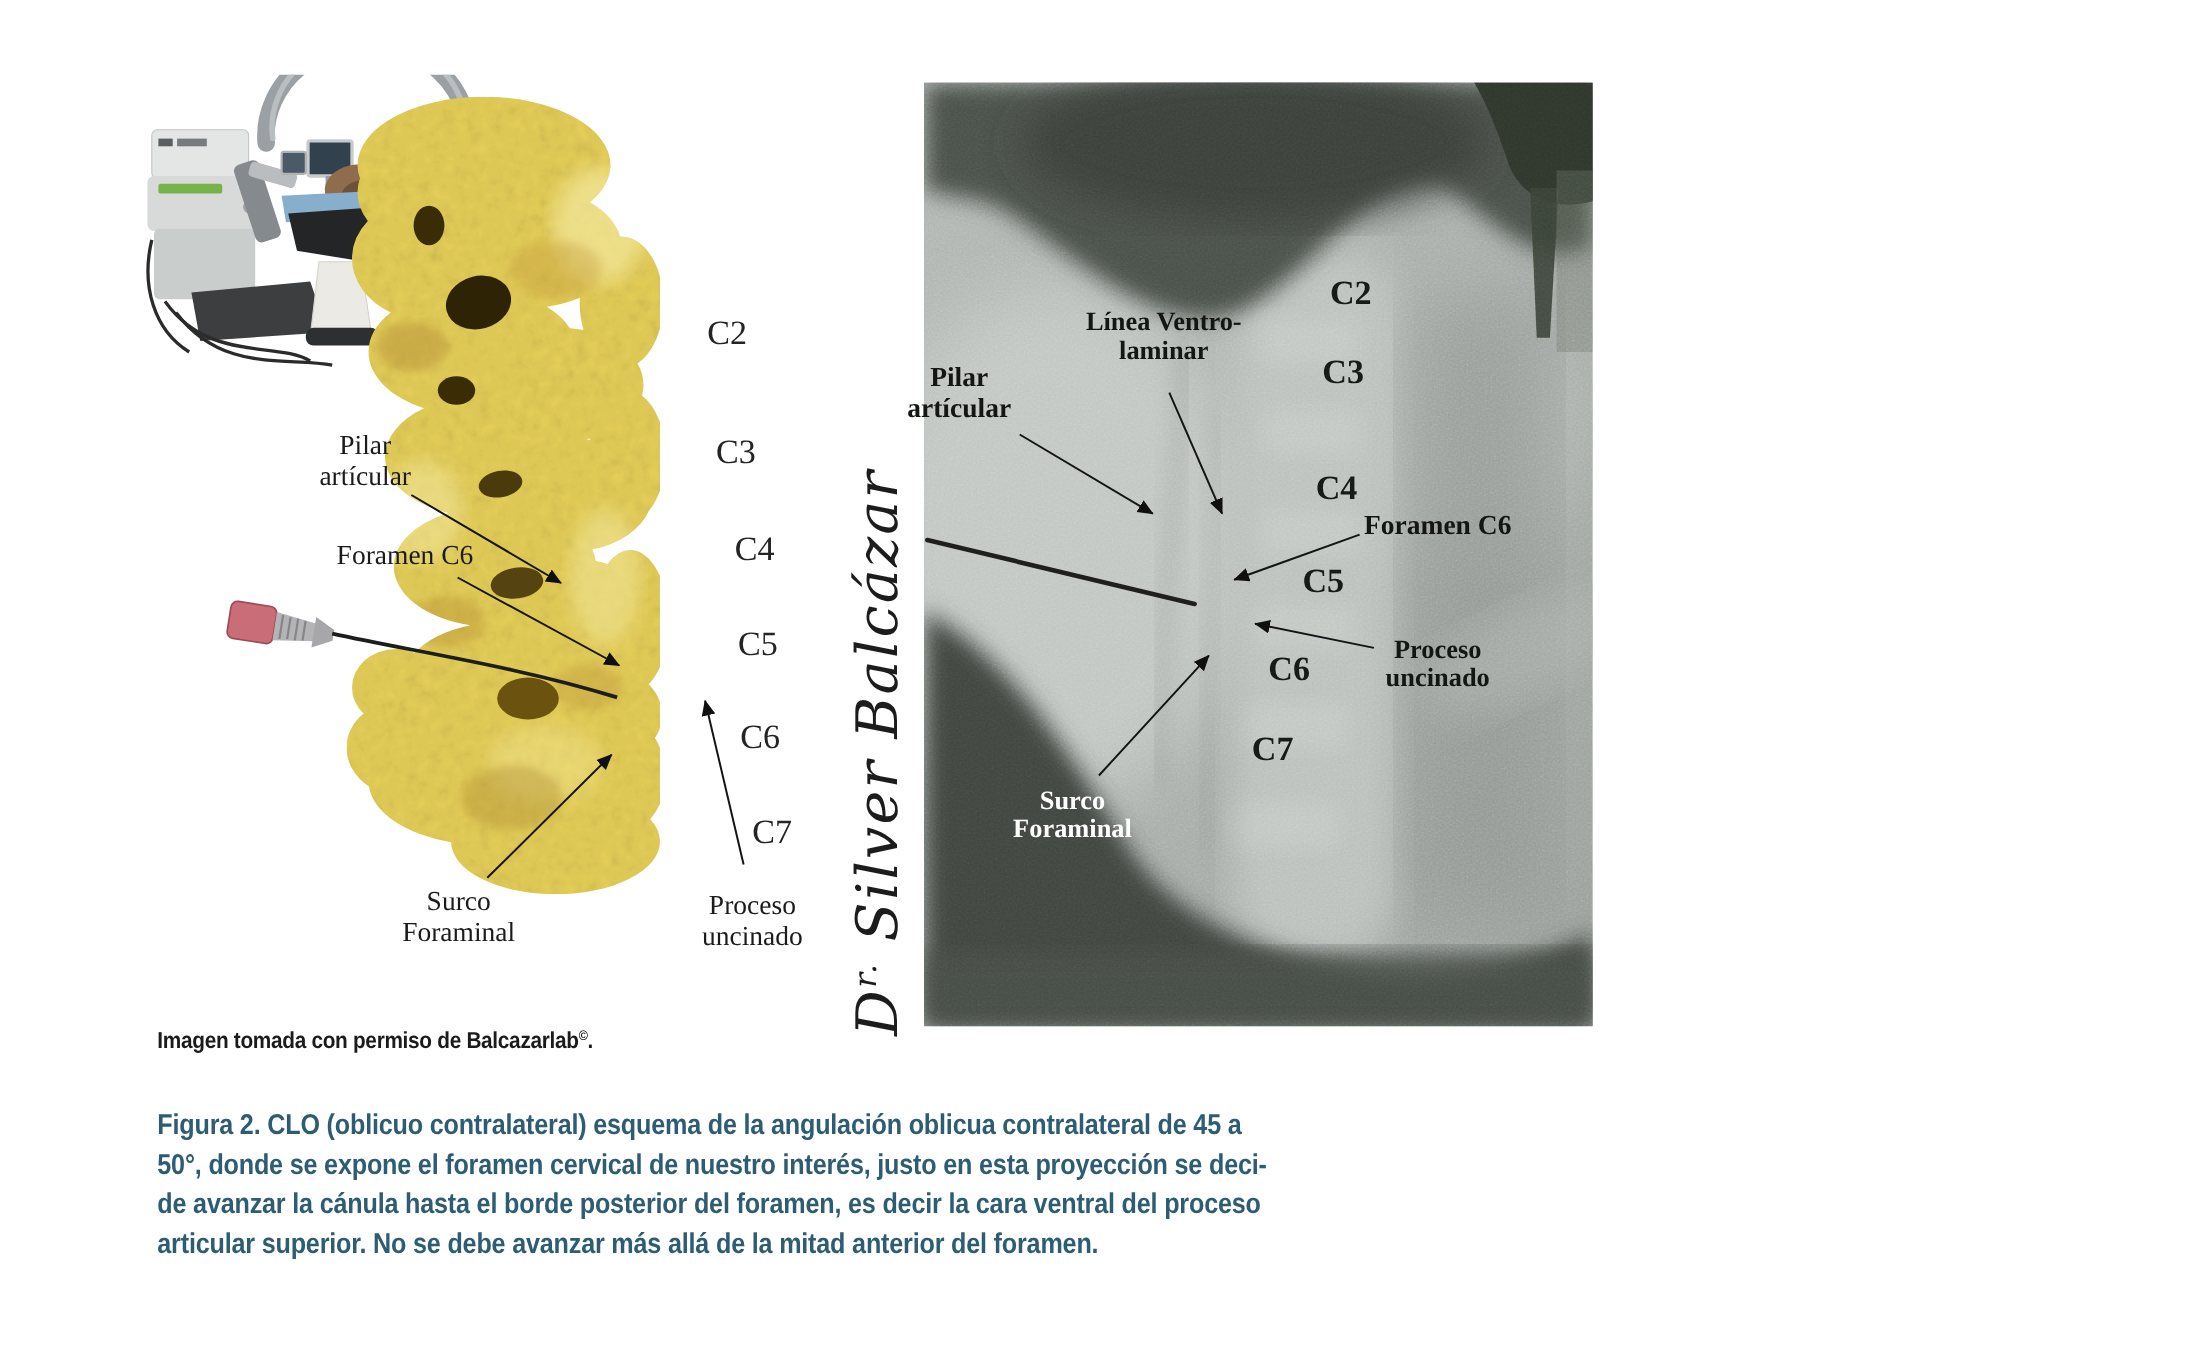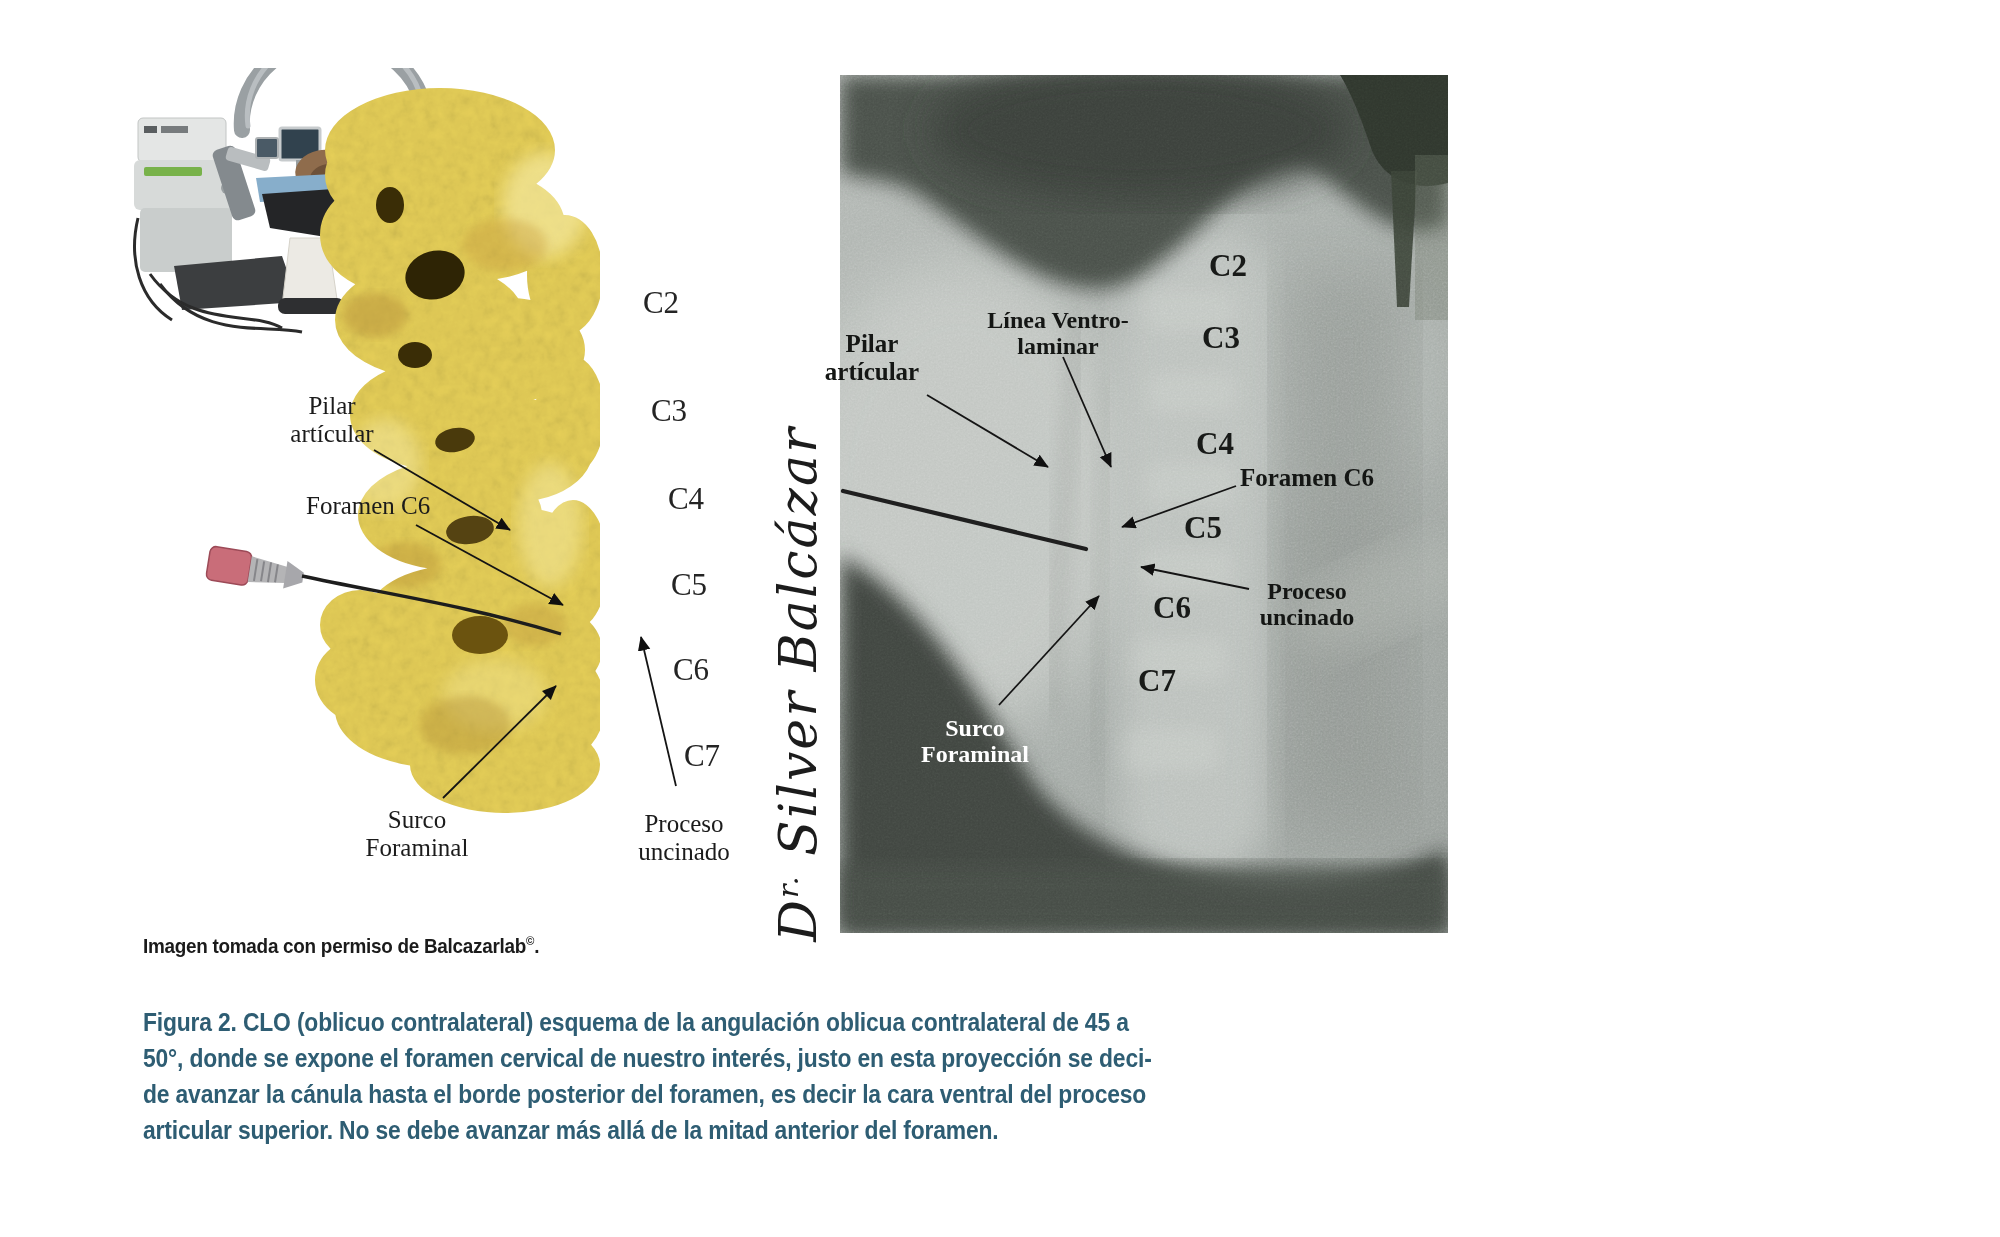--- a/index.html
+++ b/index.html
@@ -220,21 +220,21 @@
   <div class="anno left-align" style="left:306px;top:492px;font-size:25px">Foramen C6</div>
   <div class="anno" style="left:417px;top:806px;width:130px;font-size:25px">Surco Foraminal</div>
   <div class="anno" style="left:684px;top:810px;width:120px;font-size:25px">Proceso uncinado</div>
   <div class="vert" style="left:661px;top:303px;font-size:31px">C2</div>
   <div class="vert" style="left:669px;top:411px;font-size:31px">C3</div>
   <div class="vert" style="left:686px;top:499px;font-size:31px">C4</div>
   <div class="vert" style="left:689px;top:585px;font-size:31px">C5</div>
   <div class="vert" style="left:691px;top:670px;font-size:31px">C6</div>
   <div class="vert" style="left:702px;top:756px;font-size:31px">C7</div>
 
-  <div class="anno xr" style="left:1058px;top:307px;width:175px;font-size:24px">Línea Ventro-laminar</div>
+  <div class="anno xr" style="left:1058px;top:280px;width:175px;font-size:24px">Línea Ventro-laminar</div>
   <div class="anno xr" style="left:872px;top:330px;width:122px;font-size:25px">Pilar artícular</div>
   <div class="anno xr left-align" style="left:1240px;top:464px;font-size:25px">Foramen C6</div>
   <div class="anno xr" style="left:1307px;top:578px;width:130px;font-size:24px">Proceso uncinado</div>
   <div class="anno xr white" style="left:975px;top:715px;width:140px;font-size:24px">Surco Foraminal</div>
   <div class="vert xr" style="left:1228px;top:266px;font-size:31px">C2</div>
   <div class="vert xr" style="left:1221px;top:338px;font-size:31px">C3</div>
   <div class="vert xr" style="left:1215px;top:444px;font-size:31px">C4</div>
   <div class="vert xr" style="left:1203px;top:528px;font-size:31px">C5</div>
   <div class="vert xr" style="left:1172px;top:608px;font-size:31px">C6</div>
   <div class="vert xr" style="left:1157px;top:681px;font-size:31px">C7</div>

